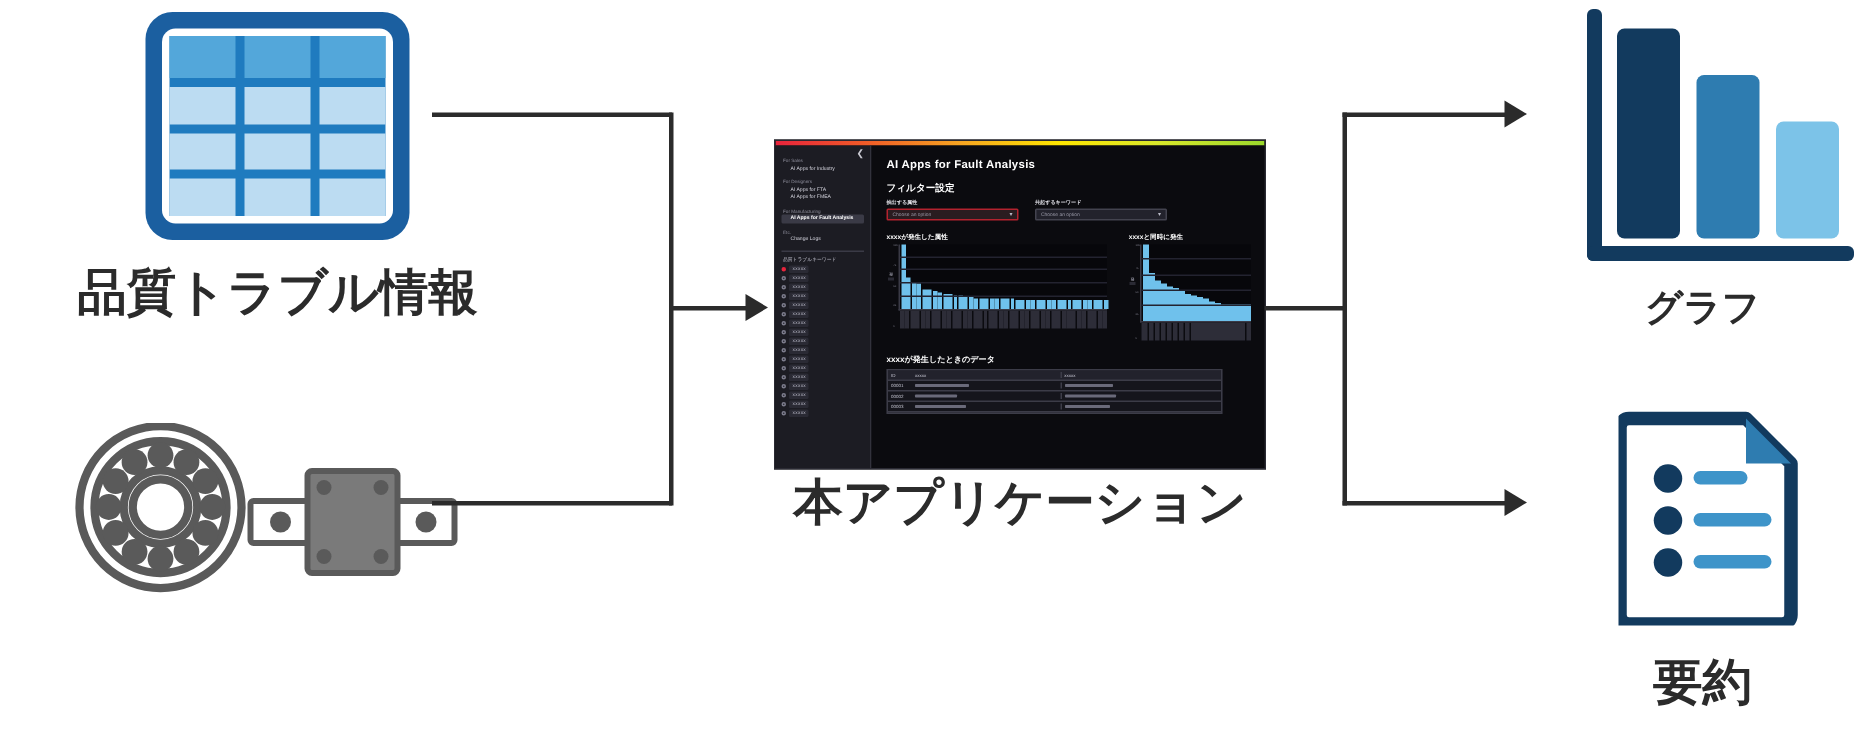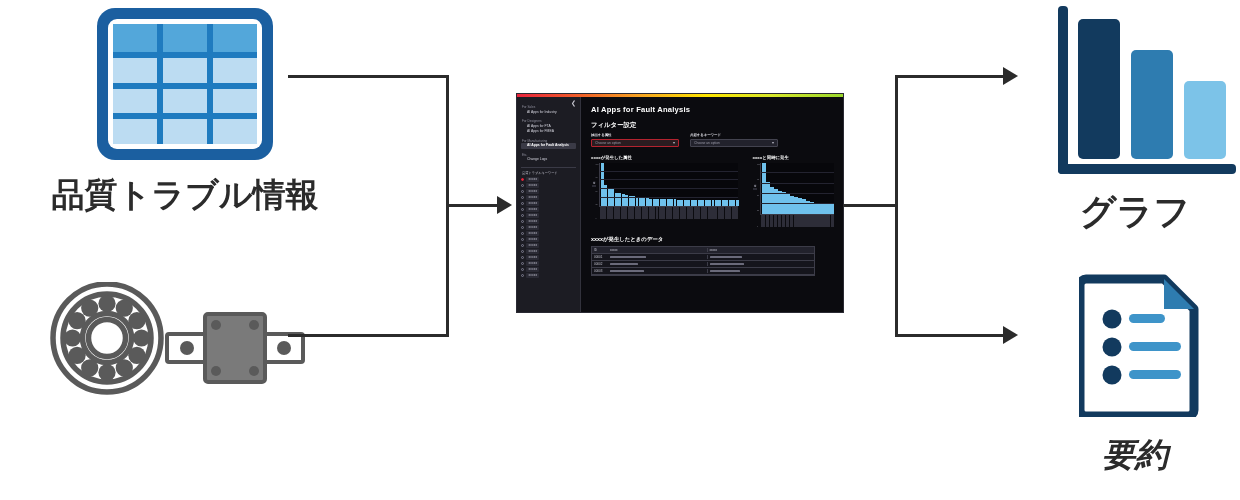--- a/index.html
+++ b/index.html
@@ -531,46 +531,47 @@
                 <div class="dtd c-a"><span class="blockbar" style="width: 36%;"></span></div>
                 <div class="dtd c-b"><span class="blockbar" style="width: 32%;"></span></div>
                 <div class="dtd c-end"></div>
               </div>
             </div>
         </div>
       </div>
     </div>
   </div>
 
+  <div class="caption" style="left:500px; top:313px; width:360px; font-size:33px;">本アプリケーション</div>
 
   <div class="line-h" style="left:843px; top:204px; width:55px;"></div>
   <div class="line-v" style="left:895px; top:75px; height:262px;"></div>
   <div class="line-h" style="left:895px; top:75px; width:110px;"></div>
   <div class="arrowhead" style="left:1003px; top:67px;"></div>
   <div class="line-h" style="left:895px; top:334px; width:110px;"></div>
   <div class="arrowhead" style="left:1003px; top:326px;"></div>
 
   <svg class="bars-icon" style="left:1057px; top:5px;" width="180" height="182" viewBox="0 0 180 182">
     <rect x="1" y="1" width="10" height="168" rx="4" fill="#123a5e"></rect>
     <rect x="1" y="159" width="178" height="10" rx="4" fill="#123a5e"></rect>
     <rect x="21" y="14" width="42" height="140" rx="5" fill="#123a5e"></rect>
     <rect x="74" y="45" width="42" height="109" rx="5" fill="#2e7cb0"></rect>
     <rect x="127" y="76" width="42" height="78" rx="5" fill="#7cc3e8"></rect>
   </svg>
-  <div class="caption" style="left:1030px; top:188px; width:210px; font-size:36px;">グラフ</div>
+  <div class="caption" style="left:1030px; top:188px; width:210px; font-size:25px;">グラフ</div>
 
   <svg class="doc-icon" style="left:1079px; top:272px;" width="122" height="145" viewBox="0 0 122 145">
     <path d="M7 7 h78 l30 30 v101 a6 6 0 0 1 -6 6 h-102 a6 6 0 0 1 -6 -6 v-125 a6 6 0 0 1 6 -6 z" fill="#ffffff" stroke="#123a5e" stroke-width="9" stroke-linejoin="round"></path>
     <path d="M85 7 v30 h30 z" fill="#2e7cb0"></path>
     <g fill="#123a5e">
       <circle cx="33" cy="47" r="9.5"></circle>
       <circle cx="33" cy="75" r="9.5"></circle>
       <circle cx="33" cy="103" r="9.5"></circle>
     </g>
     <g fill="#3e94c9">
       <rect x="50" y="42" width="36" height="9" rx="4.5"></rect>
       <rect x="50" y="70" width="52" height="9" rx="4.5"></rect>
       <rect x="50" y="98" width="52" height="9" rx="4.5"></rect>
     </g>
   </svg>
-  <div class="caption" style="left:1040px; top:433px; width:190px; font-size:33px;font-style:italic;">要約</div>
+  <div class="caption" style="left:1040px; top:433px; width:190px; font-size:33px;">要約</div>
 
 </div>
 
 </body></html>

